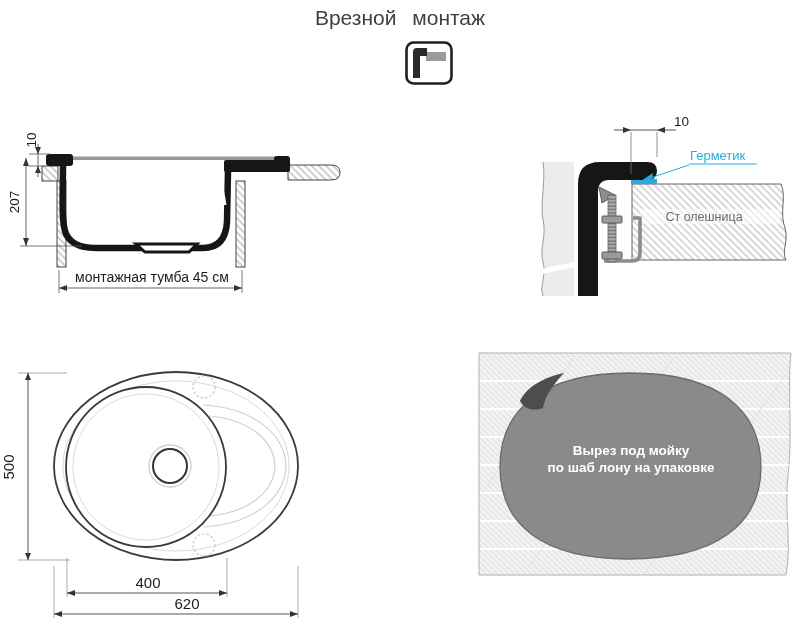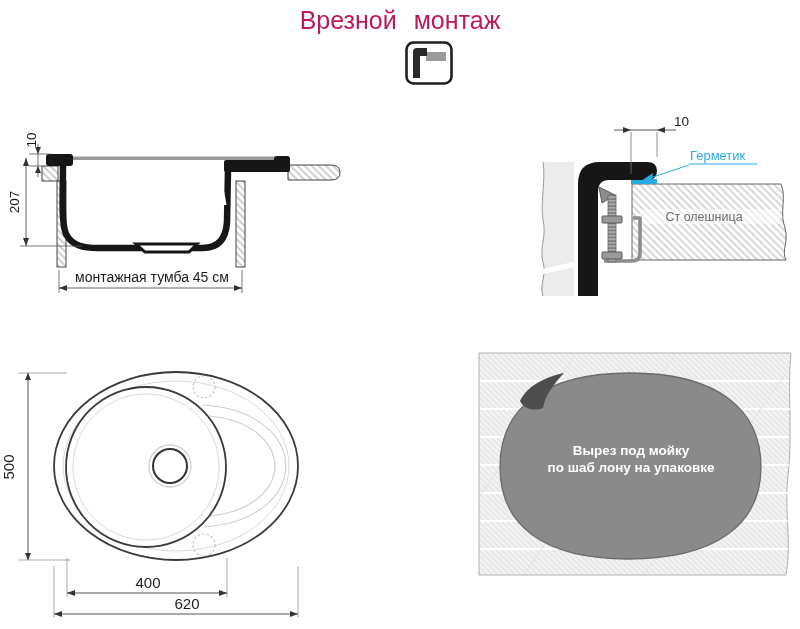--- a/index.html
+++ b/index.html
@@ -1,19 +1,19 @@
 <!DOCTYPE html>
 <html><head>
 <meta charset="utf-8">
 <style>
   html,body{margin:0;padding:0;background:#fff;}
   .page{position:relative;width:800px;height:629px;background:#fff;overflow:hidden;
         font-family:"Liberation Sans", sans-serif;color:#1c1c1c;}
   .title{position:absolute;left:0;top:6px;width:800px;text-align:center;
-         font-size:25px;word-spacing:10px;color:#be185d;}
+         font-size:21px;word-spacing:10px;color:#404040;}
   svg{position:absolute;display:block;}
   svg text{font-family:"Liberation Sans", sans-serif;}
   .svg-cross{left:0;top:110px;}
   .svg-detail{left:490px;top:100px;}
   .svg-topview{left:0;top:348px;}
   .svg-cutout{left:465px;top:345px;}
   .svg-icon{left:404px;top:40px;}
 </style>
 </head>
 <body>

